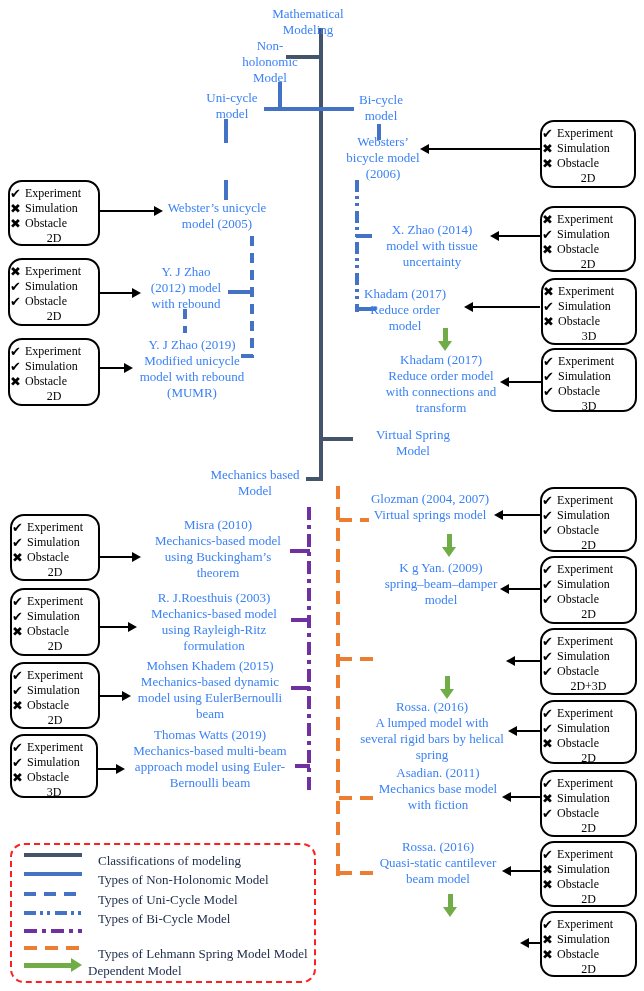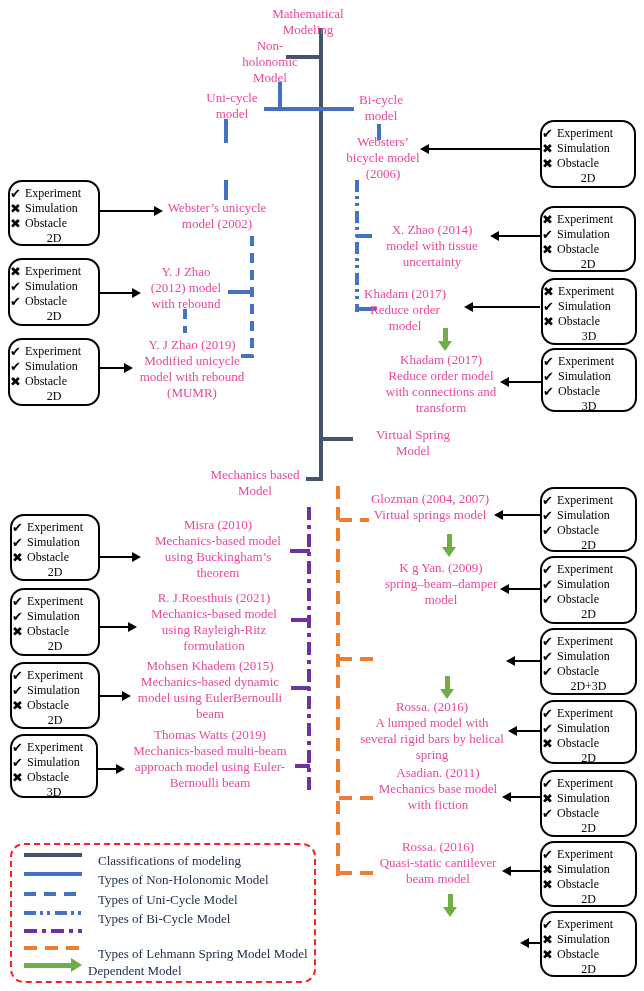--- a/index.html
+++ b/index.html
@@ -1,18 +1,18 @@
 <!DOCTYPE html>
 <html><head>
 <meta charset="utf-8">
 <style>
   html,body{margin:0;padding:0;background:#fff}
   #canvas{position:relative;width:644px;height:991px;background:#fff;overflow:hidden;
           font-family:"Liberation Serif",serif}
-  .node{position:absolute;font-size:13px;line-height:1.22;color:#ec4899;text-align:center;
+  .node{position:absolute;font-size:13px;line-height:1.22;color:#3b82f6;text-align:center;
         white-space:pre-line}
   .ln{position:absolute}
   
   .v-dark{width:4px;background:#44546A}
   .h-dark{height:4px;background:#44546A}
   .v-blue{width:4px;background:#4472C4}
   .h-blue{height:4px;background:#4472C4}
   .h-purple{height:4px;background:#7030A0}
   
   .v-blue-dash{width:4px;background:repeating-linear-gradient(180deg,#4472C4 0 10px,transparent 10px 17px)}
@@ -116,21 +116,21 @@
   <div class="node" style="left:262px;top:6px;width:92px">Mathematical
 Modeling</div>
   <div class="node" style="left:228px;top:38px;width:84px">Non-
 holonomic
 Model</div>
   <div class="node" style="left:196px;top:90px;width:72px">Uni-cycle
 model</div>
   <div class="node" style="left:346px;top:92px;width:70px">Bi-cycle
 model</div>
   <div class="node" style="left:156px;top:200px;width:122px">Webster’s unicycle
-model (2002)</div>
+model (2005)</div>
   <div class="node" style="left:140px;top:264px;width:92px">Y. J Zhao
 (2012) model
 with rebound</div>
   <div class="node" style="left:122px;top:337px;width:140px">Y. J Zhao (2019)
 Modified unicycle
 model with rebound
 (MUMR)</div>
   <div class="node" style="left:342px;top:134px;width:82px">Websters’
 bicycle model
 (2006)</div>
@@ -145,21 +145,21 @@
 with connections and
 transform</div>
   <div class="node" style="left:366px;top:427px;width:94px">Virtual Spring
 Model</div>
   <div class="node" style="left:203px;top:467px;width:104px">Mechanics based
 Model</div>
   <div class="node" style="left:140px;top:517px;width:156px">Misra (2010)
 Mechanics-based model
 using Buckingham’s
 theorem</div>
-  <div class="node" style="left:136px;top:590px;width:156px">R. J.Roesthuis (2021)
+  <div class="node" style="left:136px;top:590px;width:156px">R. J.Roesthuis (2003)
 Mechanics-based model
 using Rayleigh-Ritz
 formulation</div>
   <div class="node" style="left:124px;top:658px;width:172px">Mohsen Khadem (2015)
 Mechanics-based dynamic
 model using EulerBernoulli
 beam</div>
   <div class="node" style="left:118px;top:727px;width:184px">Thomas Watts (2019)
 Mechanics-based multi-beam
 approach model using Euler-

